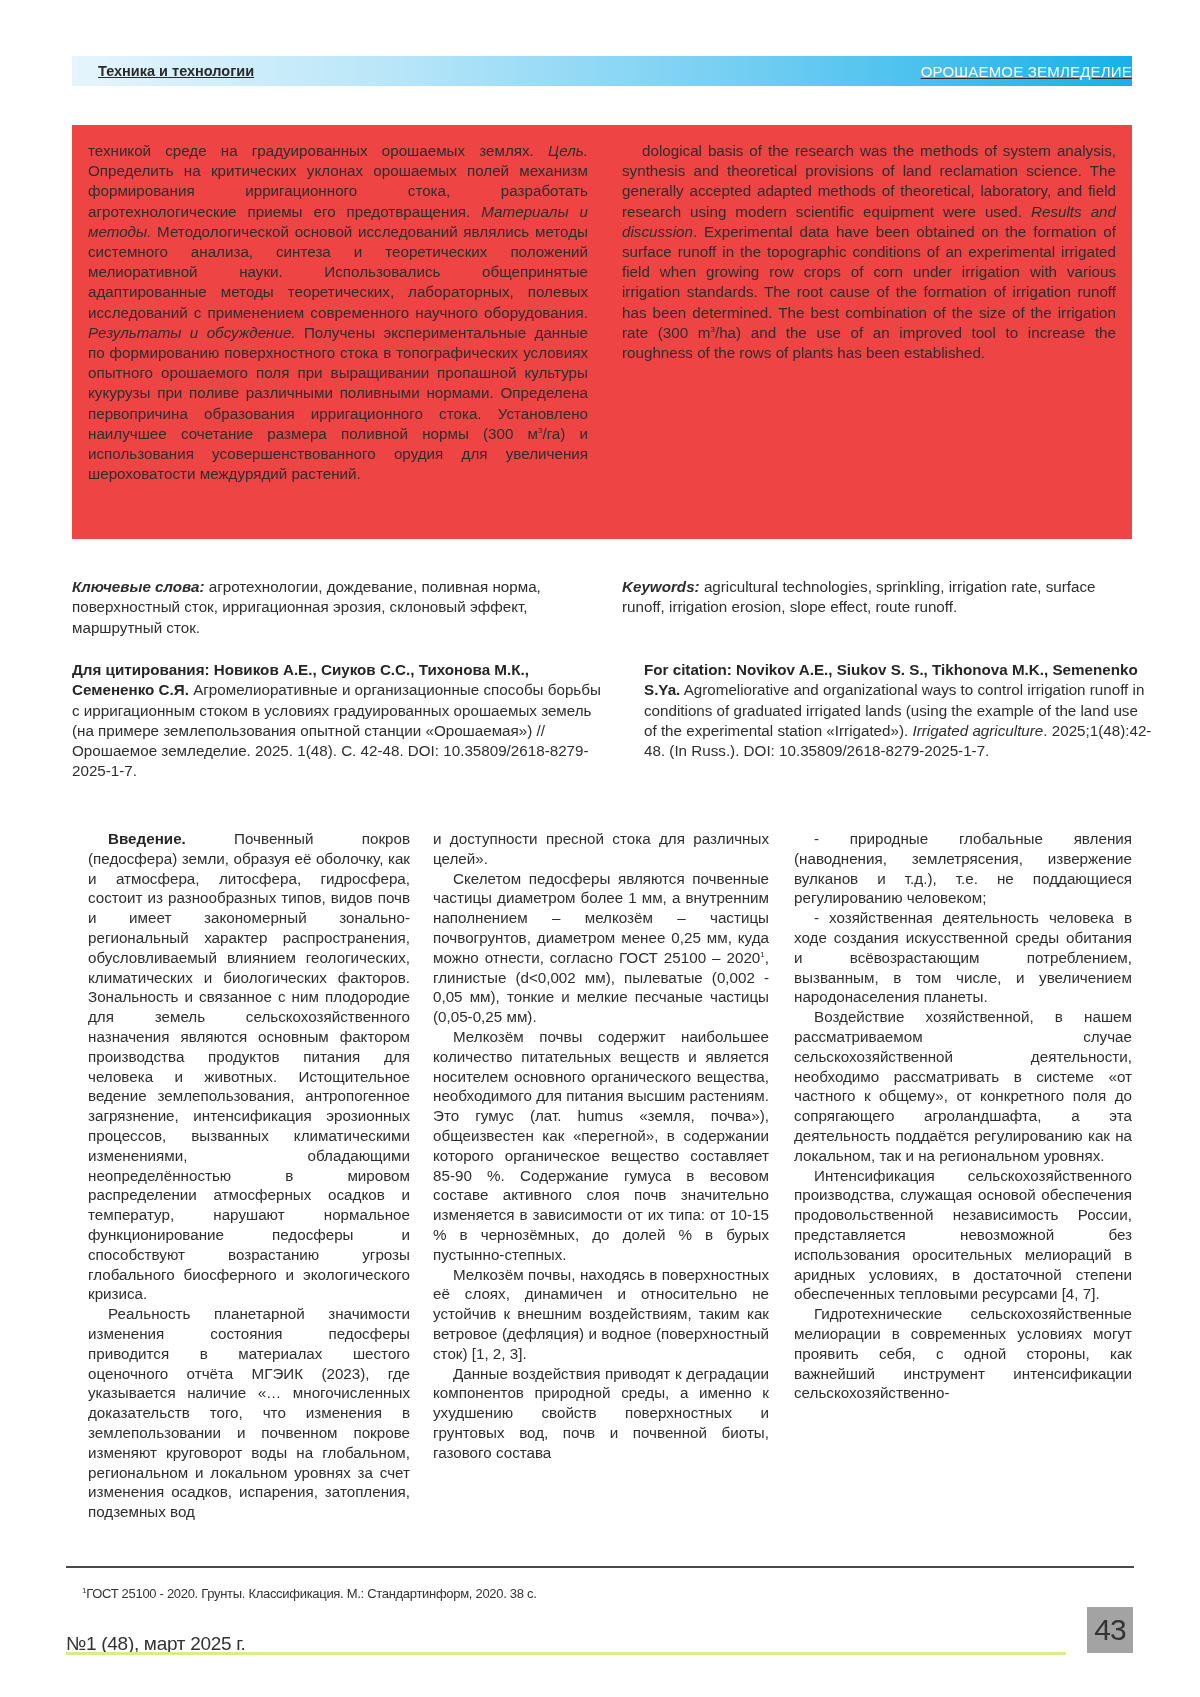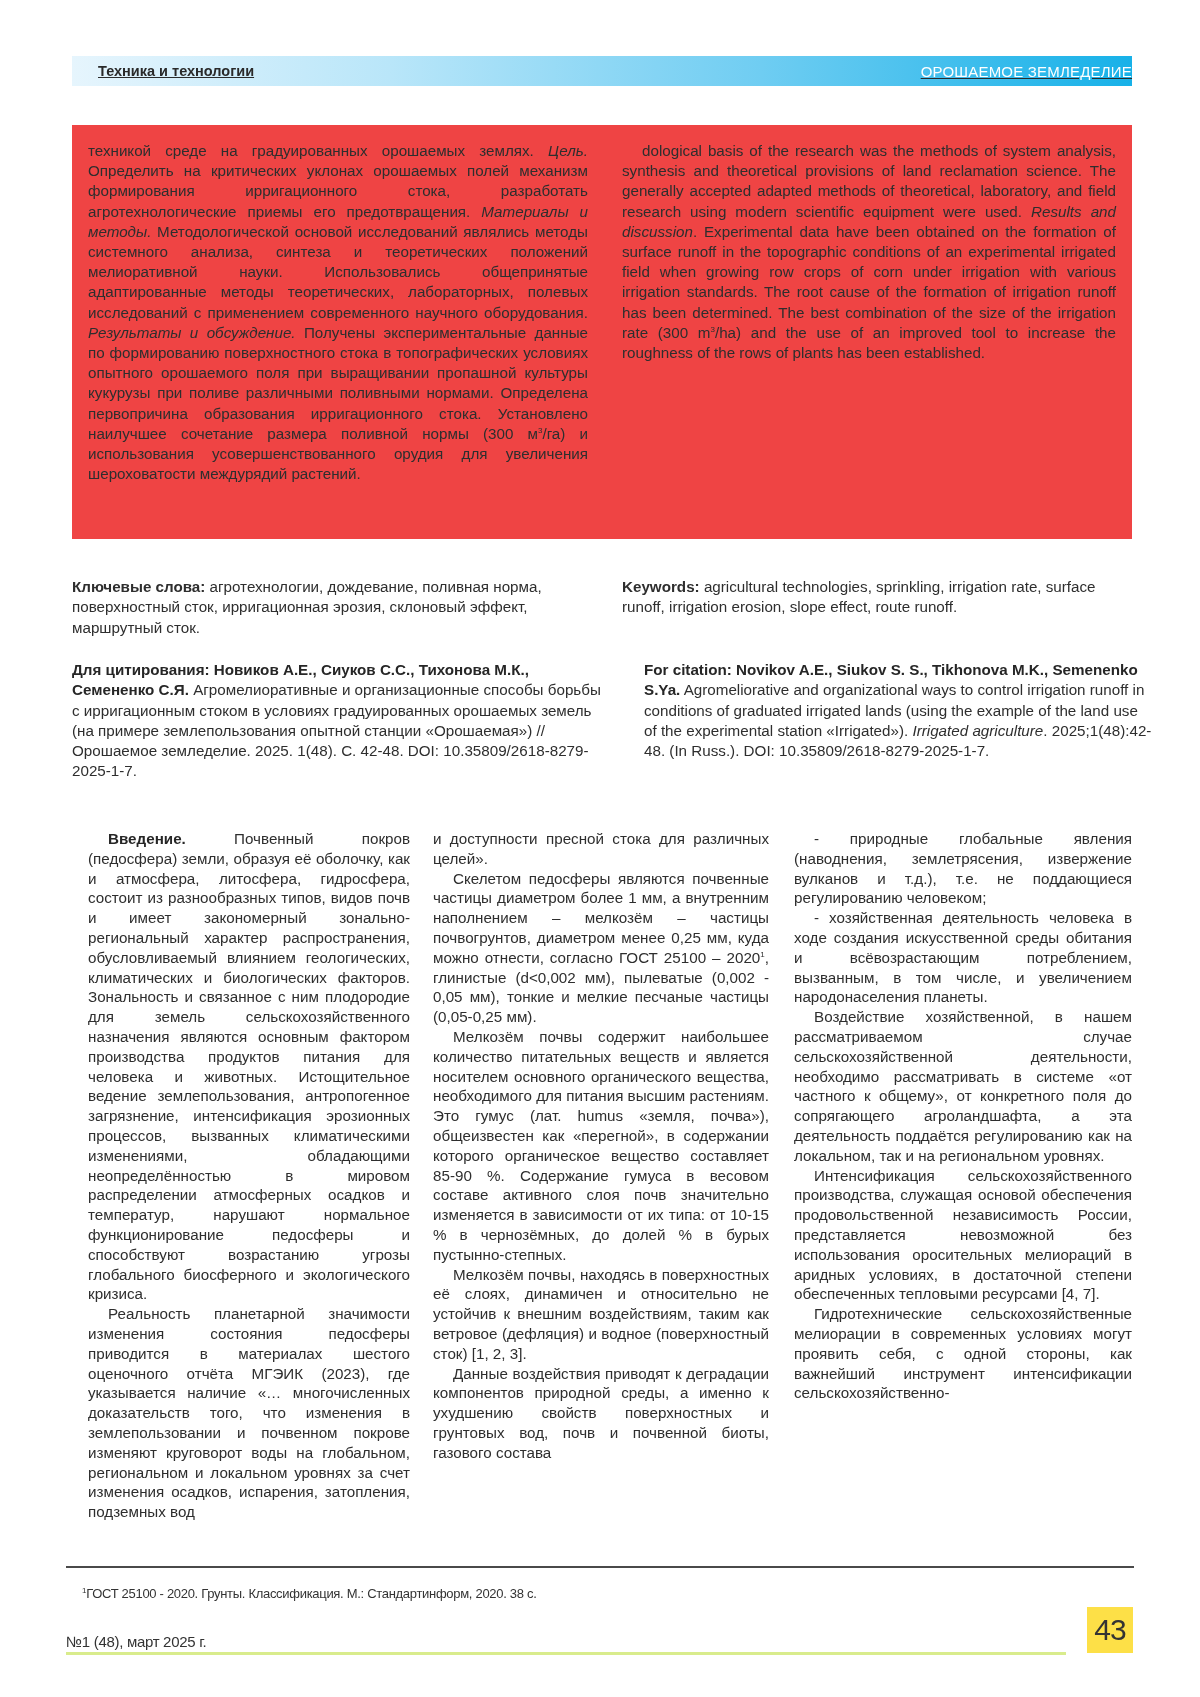--- a/index.html
+++ b/index.html
@@ -21,40 +21,40 @@
   .abs-col.ru { left: 16px; width: 500px; }
   .abs-col.en { left: 550px; width: 494px; }
   .abs-col p { margin: 0; }
   .abs-col .indent { text-indent: 20px; }
   i { font-style: italic; }
   sup { font-size: 8px; vertical-align: super; line-height: 0; }
 
   .meta { position: absolute; font-size: 15.2px; line-height: 20.3px; color: #2e2e2e; }
   .meta p { margin: 0; }
   .meta b { font-weight: bold; color: #262626; }
-  .meta .kw-label { font-weight: bold; }
+  .meta .kw-label { font-weight: bold; font-style: italic; }
   .kw-ru { left: 72px; top: 577px; width: 540px; }
   .kw-en { left: 622px; top: 577px; width: 510px; }
   .cite-ru { left: 72px; top: 660px; width: 540px; }
   .cite-en { left: 644px; top: 660px; width: 510px; }
 
   .body-col { position: absolute; top: 829px; font-size: 15.2px; line-height: 19.8px; text-align: justify; color: #2e2e2e; }
   .body-col p { margin: 0; text-indent: 20px; }
   .body-col p.noindent { text-indent: 0; }
   .col1 { left: 88px; width: 322px; }
   .col2 { left: 433px; width: 336px; }
   .col3 { left: 794px; width: 338px; }
   .body-col b { font-weight: bold; color: #262626; }
 
   .footnote-rule { position: absolute; left: 66px; top: 1566px; width: 1068px; height: 2px; background: #4a4a4a; }
   .footnote { position: absolute; left: 66px; top: 1586px; font-size: 13px; color: #333; letter-spacing: -0.3px; margin-left: 16px; }
-  .footer-issue { position: absolute; left: 66px; top: 1633px; font-size: 15px; color: #333; letter-spacing: -0.3px; }
+  .footer-issue { position: absolute; left: 66px; top: 1633px; font-size: 19px; color: #333; letter-spacing: -0.3px; }
   .footer-rule { position: absolute; left: 66px; top: 1652px; width: 1000px; height: 3px; background: #d9ec8c; }
   .page-num {
-    position: absolute; left: 1087px; top: 1607px; width: 46px; height: 46px; background: #fde047;
+    position: absolute; left: 1087px; top: 1607px; width: 46px; height: 46px; background: #a3a3a3;
     font-size: 30px; color: #333; display: flex; align-items: center; justify-content: center; letter-spacing: -1px;
   }
 </style>
 </head>
 <body>
 
 <div class="header-bar">
   <span class="header-left">Техника и технологии</span>
   <span class="header-right">ОРОШАЕМОЕ ЗЕМЛЕДЕЛИЕ</span>
 </div>

